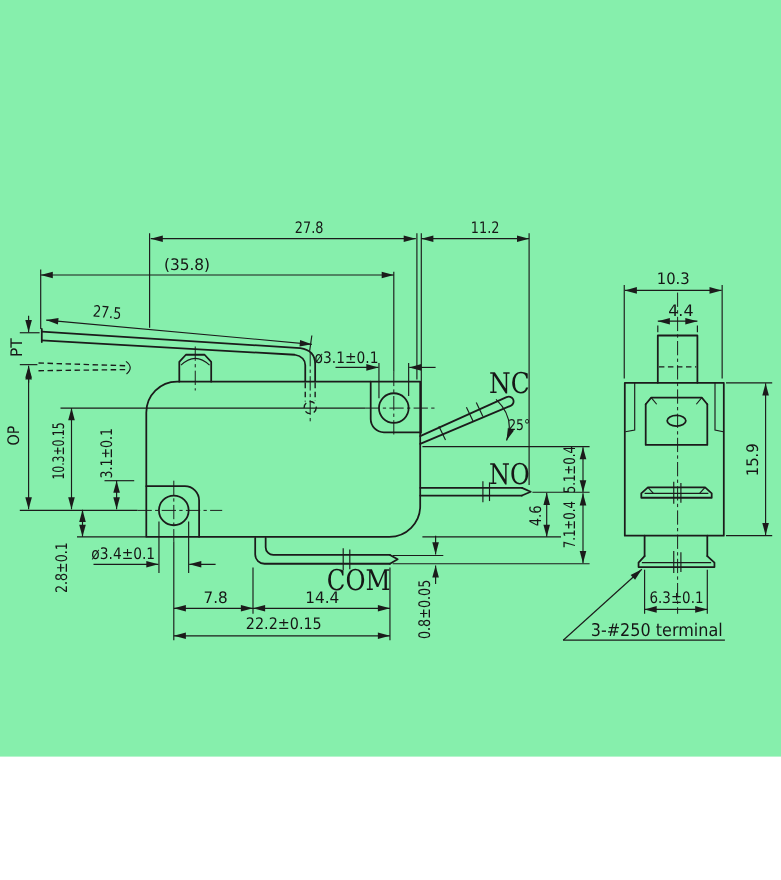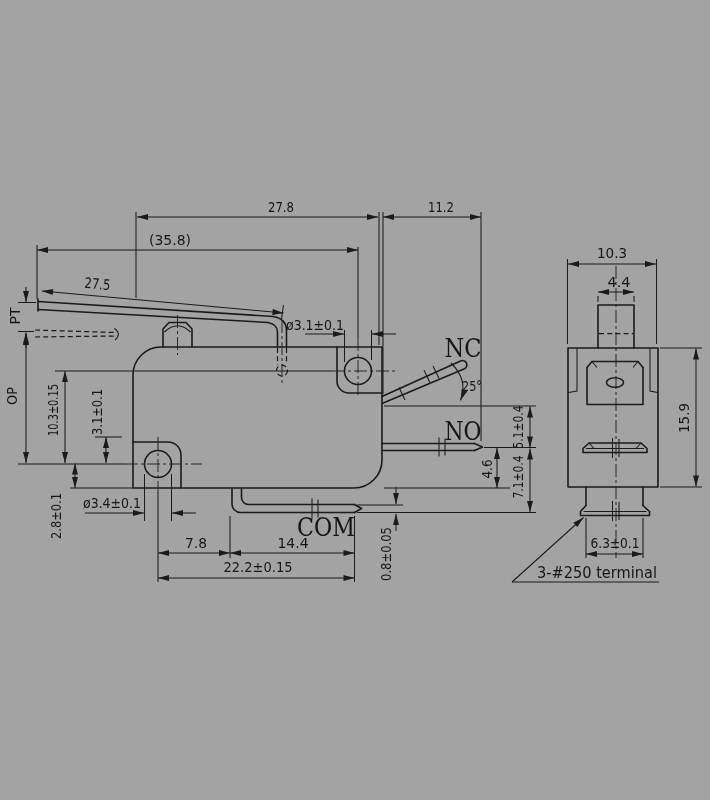--- a/index.html
+++ b/index.html
@@ -1,16 +1,16 @@
 <!DOCTYPE html>
 <html><head>
 <meta charset="utf-8">
 <style>
   html,body{margin:0;padding:0;background:#ffffff;}
-  .canvas{position:relative;width:710px;height:800px;background:#a3a3a3;font-family:"DejaVu Sans",sans-serif;}
+  .canvas{position:relative;width:710px;height:688px;background:#86efac;font-family:"DejaVu Sans",sans-serif;}
   svg{display:block;}
   .ol{stroke:#1b1b1b;stroke-width:1.6;fill:none;stroke-linecap:round;stroke-linejoin:round;}
   .tl{stroke:#1b1b1b;stroke-width:1.05;fill:none;stroke-linecap:butt;}
   .hl{stroke:#1b1b1b;stroke-width:1.25;fill:none;stroke-dasharray:5 3.2;}
   .cl{stroke:#1b1b1b;stroke-width:0.9;fill:none;stroke-dasharray:13 3 3 3;}
   .dt{fill:#161616;font-family:"DejaVu Sans",sans-serif;font-size:14.5px;}
   .sm{font-size:13.5px;}
   .nt{font-size:16px;}
   .st{fill:#161616;font-family:"DejaVu Serif",serif;font-size:26px;}
   .mid{text-anchor:middle;}

